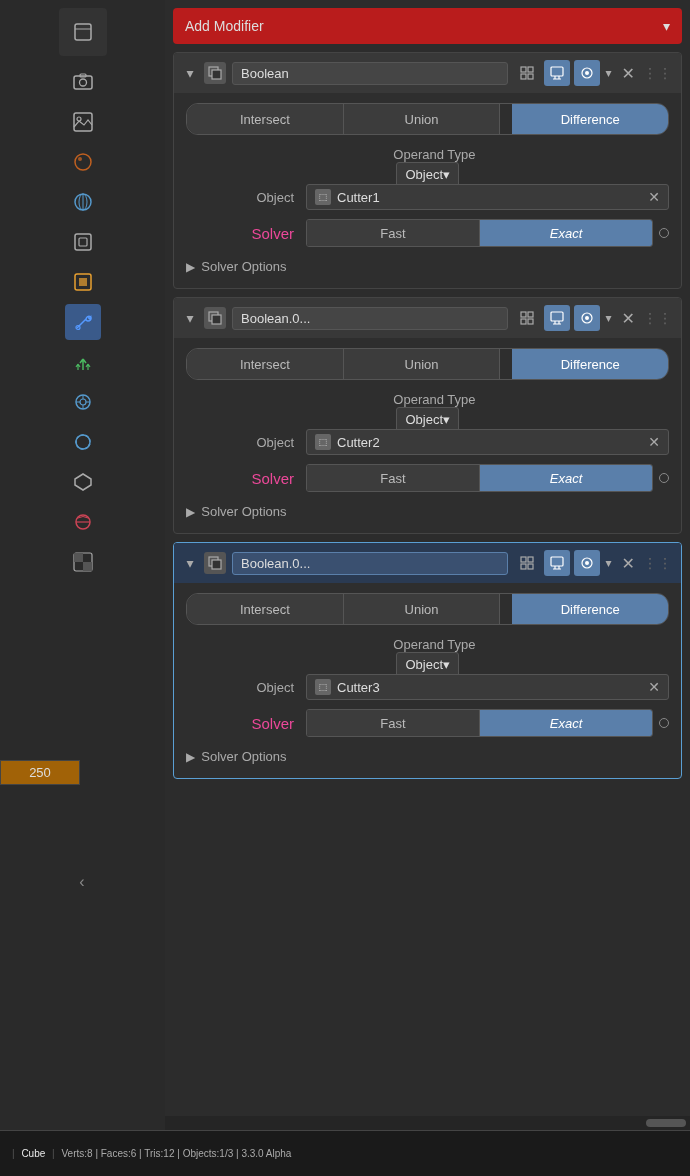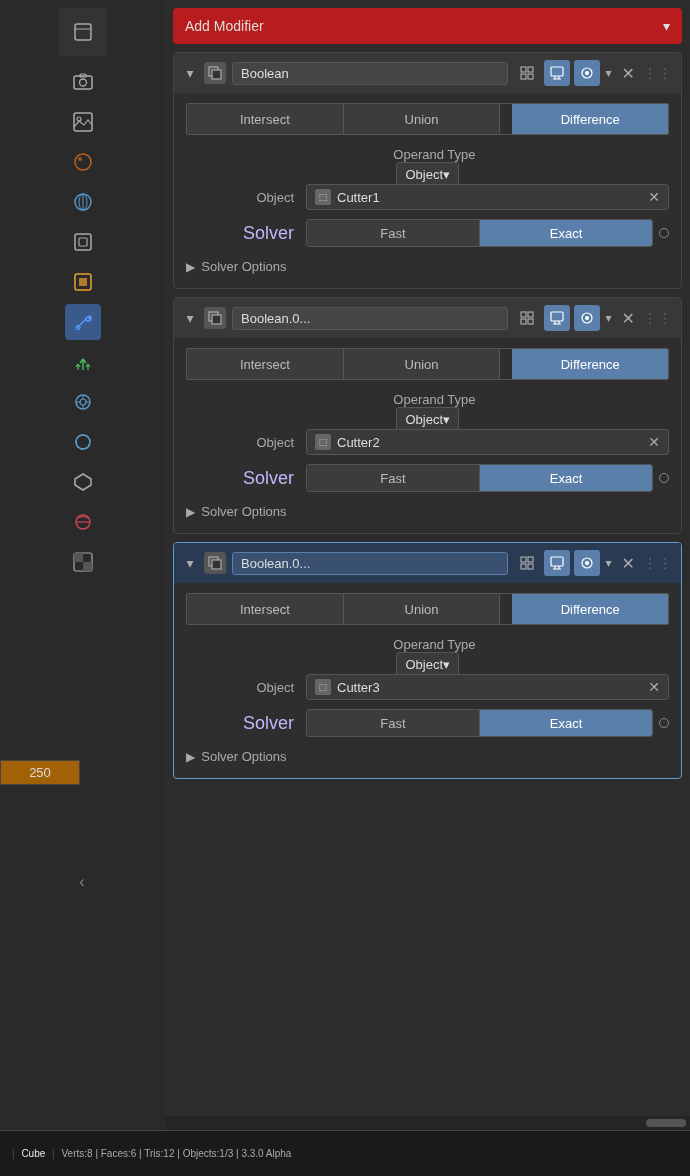--- a/index.html
+++ b/index.html
@@ -200,21 +200,21 @@
     
     .modifier-body {
       padding: 10px 12px;
     }
 
     
     .operation-row {
       display: flex;
       width: 100%;
       margin-bottom: 12px;
-      border-radius: 2px;
+      border-radius: 12px;
       overflow: hidden;
       border: 1px solid #555;
       align-items: center;
     }
 
     .op-btn {
       flex: 1;
       height: 30px;
       background: #3c3c3c;
       border: none;
@@ -326,22 +326,22 @@
     
     .solver-row {
       display: flex;
       align-items: center;
       margin-bottom: 8px;
       height: 28px;
     }
 
     .solver-label {
       width: 120px;
-      color: #c4b5fd;
-      font-size: 18px;
+      color: #ec4899;
+      font-size: 15px;
       text-align: right;
       padding-right: 12px;
       flex-shrink: 0;
     }
 
     .solver-btns {
       flex: 1;
       display: flex;
       border-radius: 3px;
       overflow: hidden;
@@ -356,20 +356,21 @@
       color: #bbb;
       font-size: 13px;
       cursor: pointer;
       border-right: 1px solid #555;
     }
 
     .solver-btn:last-child { border-right: none; }
     .solver-btn.active {
       background: #5a7faa;
       color: #fff;
+      font-style: italic;
     }
 
     
     .solver-options {
       display: flex;
       align-items: center;
       gap: 6px;
       padding: 4px 0;
       color: #aaa;
       font-size: 13px;

